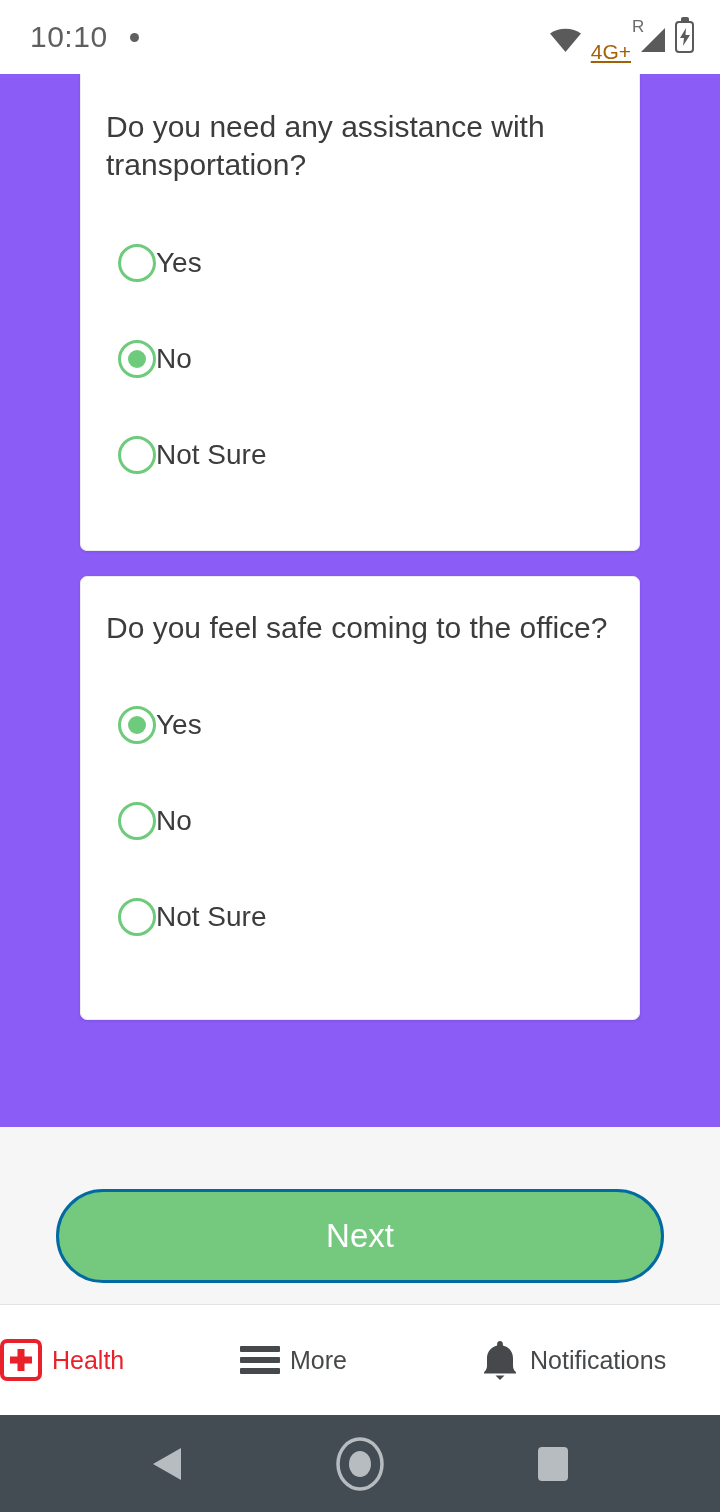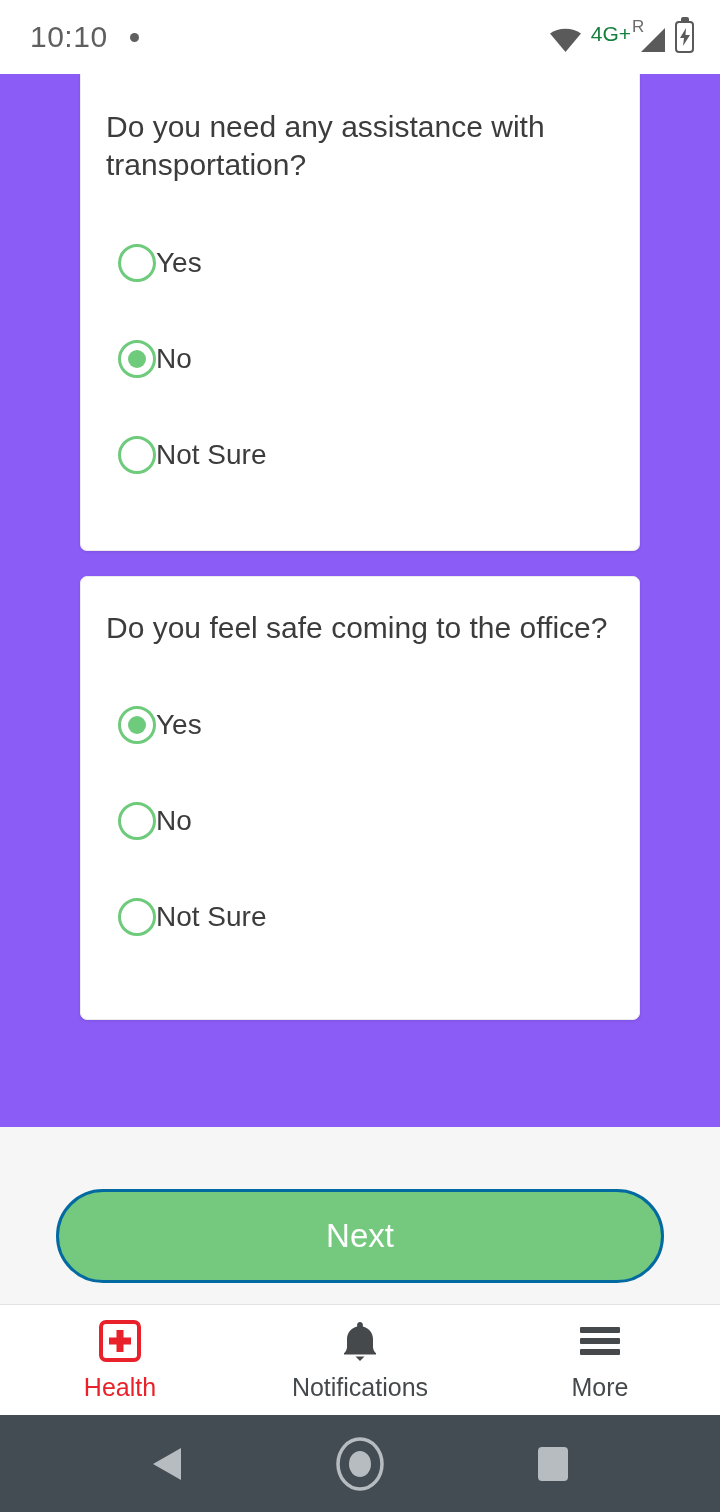--- a/index.html
+++ b/index.html
@@ -56,24 +56,25 @@
     gap: 9px;
   }
   .wifi-icon { display:block; }
   .net-group {
     display: flex;
     align-items: flex-start;
     gap: 1px;
   }
   .net-label {
     font-size: 21px;
-    color: #15803d;
+    color: #a16207;
     line-height: 1;
     position: relative;
-    top: 2px;
+    top: 20px;
+    text-decoration: underline;
   }
   .roam-sig {
     position: relative;
     width: 34px;
     height: 32px;
   }
   .roam-letter {
     position: absolute;
     top: -3px;
     left: 0px;
@@ -229,23 +230,23 @@
     height: 110px;
     flex: 0 0 110px;
     background: #ffffff;
     border-top: 1px solid #e3e3e3;
     display: flex;
     align-items: center;
   }
   .tab {
     flex: 1 1 0;
     display: flex;
-    flex-direction: column;
-    align-items: center;
-    justify-content: space-between;
+    flex-direction: row;
+    align-items: center;
+    justify-content: flex-start;
     gap: 10px;
     cursor: pointer;
   }
   .tab-icon {
     height: 44px;
     display: flex;
     align-items: center;
     justify-content: center;
   }
   .tab-label {
@@ -402,37 +403,37 @@
 
   <div class="tab-bar">
     <div class="tab active">
       <span class="tab-icon">
         <span class="health-icon"></span>
       </span>
       <span class="tab-label">Health</span>
     </div>
     <div class="tab">
       <span class="tab-icon">
-        <svg width="40" height="42" viewBox="0 0 40 42">
-          <path d="M20 2 C 21.6 2 22.9 3.3 22.9 4.9 L22.9 6.4 C 28.8 7.7 33 12.9 33 19.1 L33 27 C 33 29.6 34.3 31.8 36 33.3 L36 34.5 L4 34.5 L4 33.3 C 5.7 31.8 7 29.6 7 27 L7 19.1 C 7 12.9 11.2 7.7 17.1 6.4 L17.1 4.9 C 17.1 3.3 18.4 2 20 2 Z" fill="#46494b"></path>
-          <path d="M15.5 36.5 L24.5 36.5 L20 41 Z" fill="#46494b"></path>
-        </svg>
-      </span>
-      <span class="tab-label">Notifications</span>
-    </div>
-    <div class="tab">
-      <span class="tab-icon">
         <span class="hamburger">
             <span></span>
             <span></span>
             <span></span>
           </span>
       </span>
       <span class="tab-label">More</span>
     </div>
+    <div class="tab">
+      <span class="tab-icon">
+        <svg width="40" height="42" viewBox="0 0 40 42">
+          <path d="M20 2 C 21.6 2 22.9 3.3 22.9 4.9 L22.9 6.4 C 28.8 7.7 33 12.9 33 19.1 L33 27 C 33 29.6 34.3 31.8 36 33.3 L36 34.5 L4 34.5 L4 33.3 C 5.7 31.8 7 29.6 7 27 L7 19.1 C 7 12.9 11.2 7.7 17.1 6.4 L17.1 4.9 C 17.1 3.3 18.4 2 20 2 Z" fill="#46494b"></path>
+          <path d="M15.5 36.5 L24.5 36.5 L20 41 Z" fill="#46494b"></path>
+        </svg>
+      </span>
+      <span class="tab-label">Notifications</span>
+    </div>
   </div>
 
   <div class="nav-bar">
     <div class="nav-btn">
       <svg width="32" height="36" viewBox="0 0 32 36">
         <path d="M30 2 L30 34 L2 18 Z" fill="#b6bcc0"></path>
       </svg>
     </div>
     <div class="nav-btn">
       <svg width="50" height="56" viewBox="0 0 50 56">

